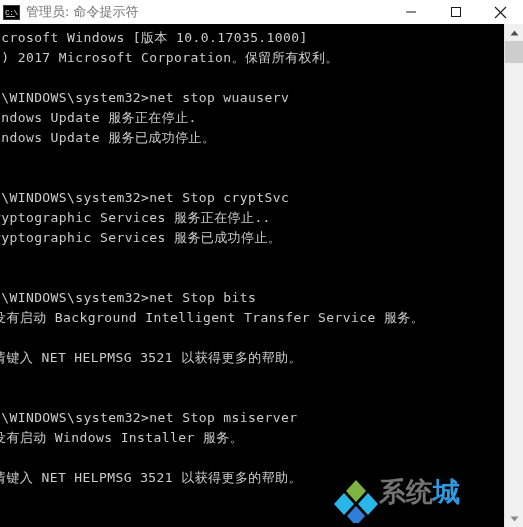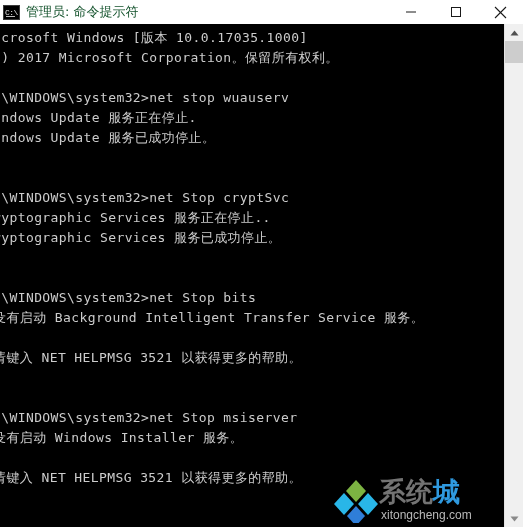--- a/index.html
+++ b/index.html
@@ -58,21 +58,21 @@
   #title-icon .underline {
     position: absolute;
     left: 2px;
     bottom: 2px;
     width: 9px;
     height: 1px;
     background: #bdbdbd;
   }
   #title-text {
     font-size: 13px;
-    color: #14532d;
+    color: #737373;
     white-space: nowrap;
     flex: 1 1 auto;
     font-family: "DejaVu Sans", "Liberation Sans", sans-serif;
   }
   .win-btn {
     width: 45px;
     height: 24px;
     display: flex;
     align-items: center;
     justify-content: center;
@@ -256,21 +256,20 @@
     <div id="watermark">
       <svg id="wm-logo" viewBox="0 0 46 44">
         <polygon points="23,1 33,12 23,23 13,12" fill="#7cb342"></polygon>
         <polygon points="11,14 21,25 11,36 1,25" fill="#29b6e8"></polygon>
         <polygon points="35,14 45,25 35,36 25,25" fill="#29b6e8"></polygon>
         <polygon points="23,27 32,37 23,47 14,37" fill="#2f7ed8"></polygon>
       </svg>
       <div id="wm-cn">
         <span class="light">系统</span><span class="blue">城</span>
       </div>
-      <div id="wm-url">xitongcheng.com</div>
     </div>
   </div>
 
   <div id="scrollbar">
     <div id="sb-up">
       <svg width="9" height="6" viewBox="0 0 9 6">
         <polygon points="4.5,0.5 8.5,5.5 0.5,5.5" fill="#505050"></polygon>
       </svg>
     </div>
     <div id="sb-thumb"></div>

